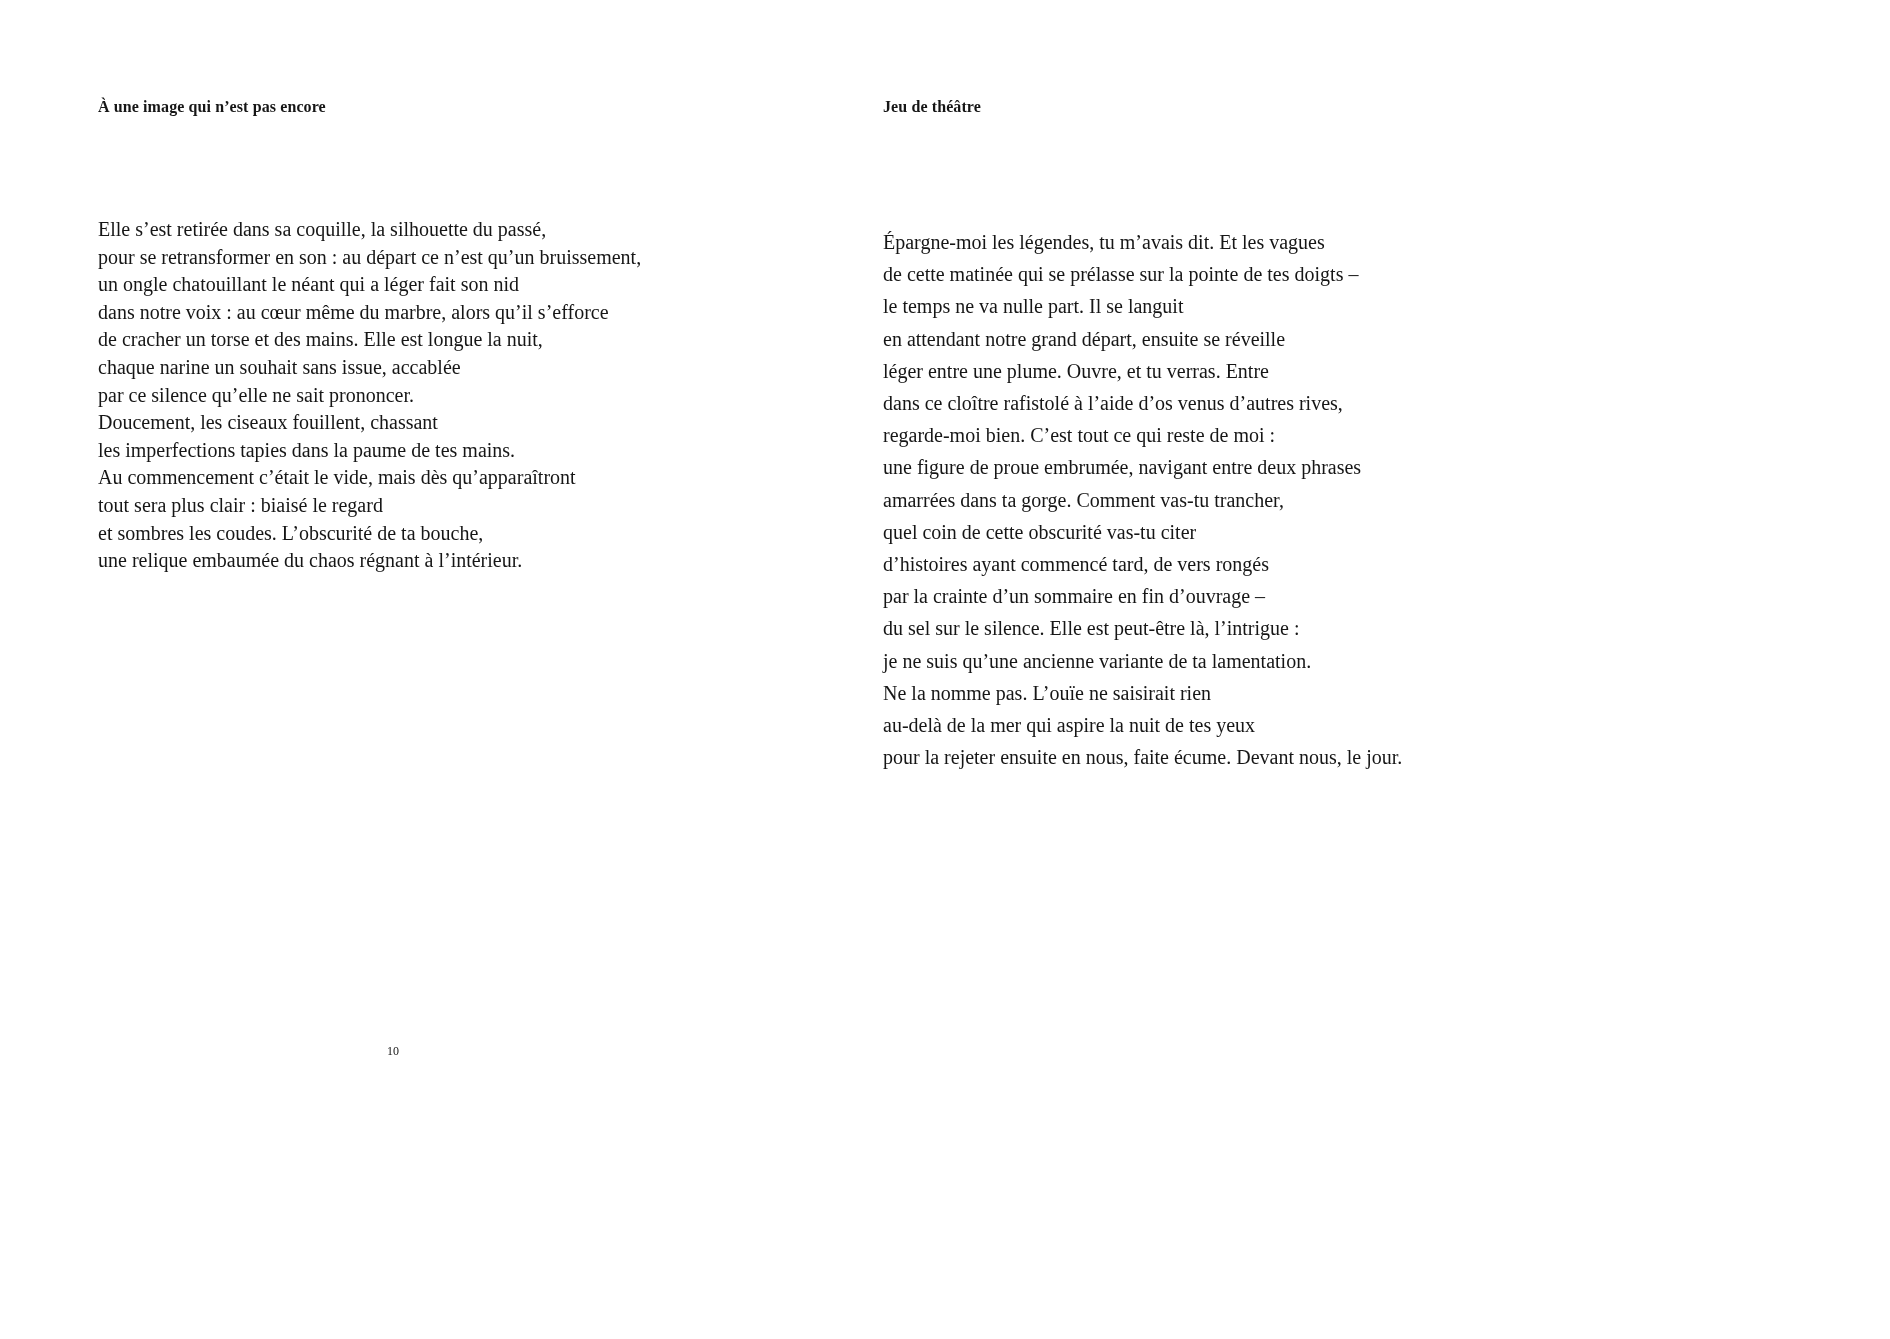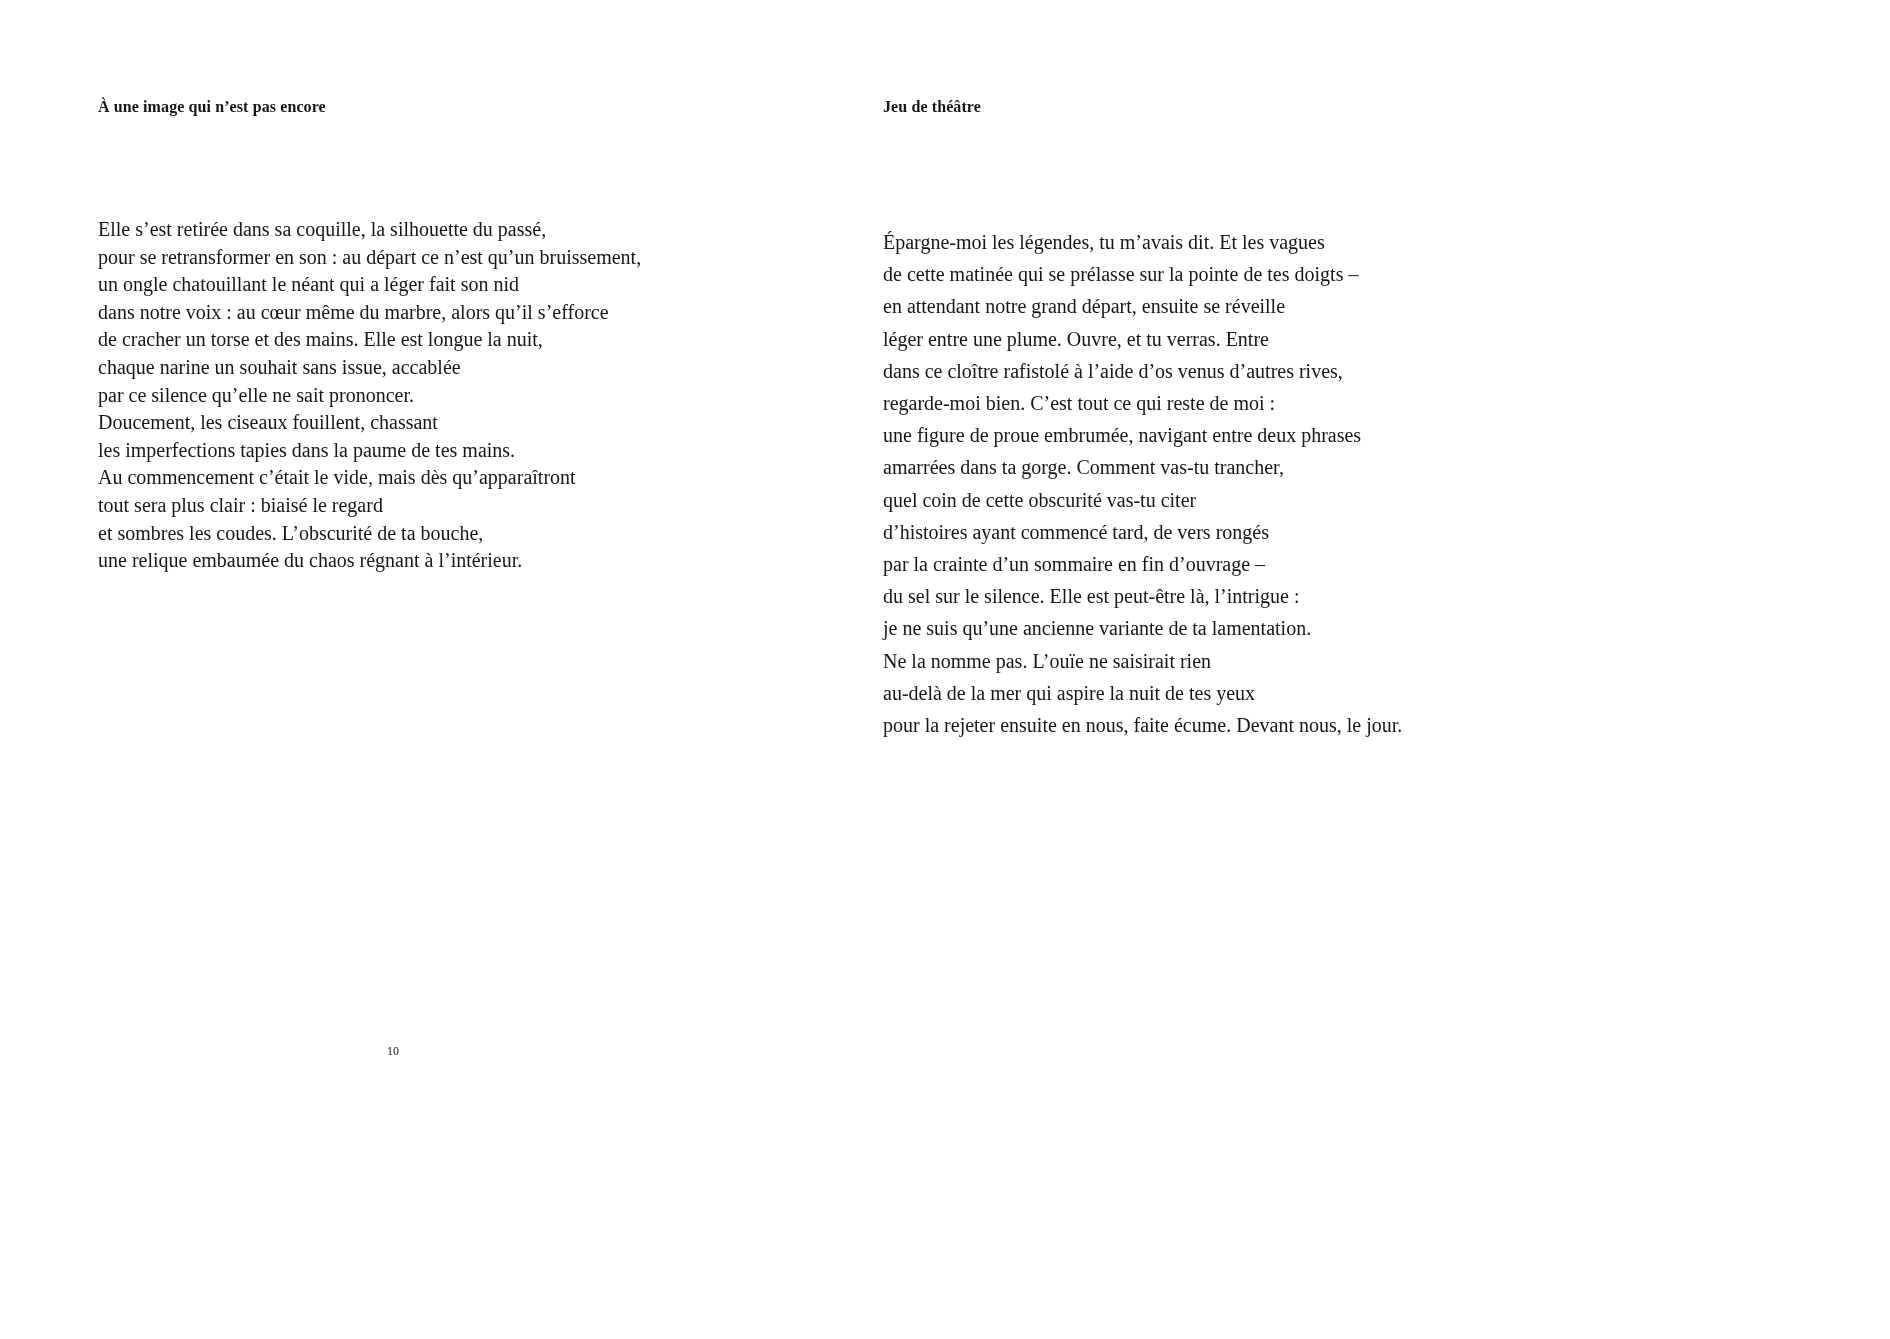--- a/index.html
+++ b/index.html
@@ -85,20 +85,21 @@
       <div class="line">une relique embaumée du chaos régnant à l’intérieur.</div>
     </div>
   <div class="page-number">10</div>
 </section>
 
 <section class="page-col col-right">
   <h1 class="poem-title">Jeu de théâtre</h1>
   <div class="poem poem-right">
       <div class="line">Épargne-moi les légendes, tu m’avais dit. Et les vagues</div>
       <div class="line">de cette matinée qui se prélasse sur la pointe de tes doigts –</div>
+      <div class="line">le temps ne va nulle part. Il se languit</div>
       <div class="line">en attendant notre grand départ, ensuite se réveille</div>
       <div class="line">léger entre une plume. Ouvre, et tu verras. Entre</div>
       <div class="line">dans ce cloître rafistolé à l’aide d’os venus d’autres rives,</div>
       <div class="line">regarde-moi bien. C’est tout ce qui reste de moi :</div>
       <div class="line">une figure de proue embrumée, navigant entre deux phrases</div>
       <div class="line">amarrées dans ta gorge. Comment vas-tu trancher,</div>
       <div class="line">quel coin de cette obscurité vas-tu citer</div>
       <div class="line">d’histoires ayant commencé tard, de vers rongés</div>
       <div class="line">par la crainte d’un sommaire en fin d’ouvrage –</div>
       <div class="line">du sel sur le silence. Elle est peut-être là, l’intrigue :</div>

